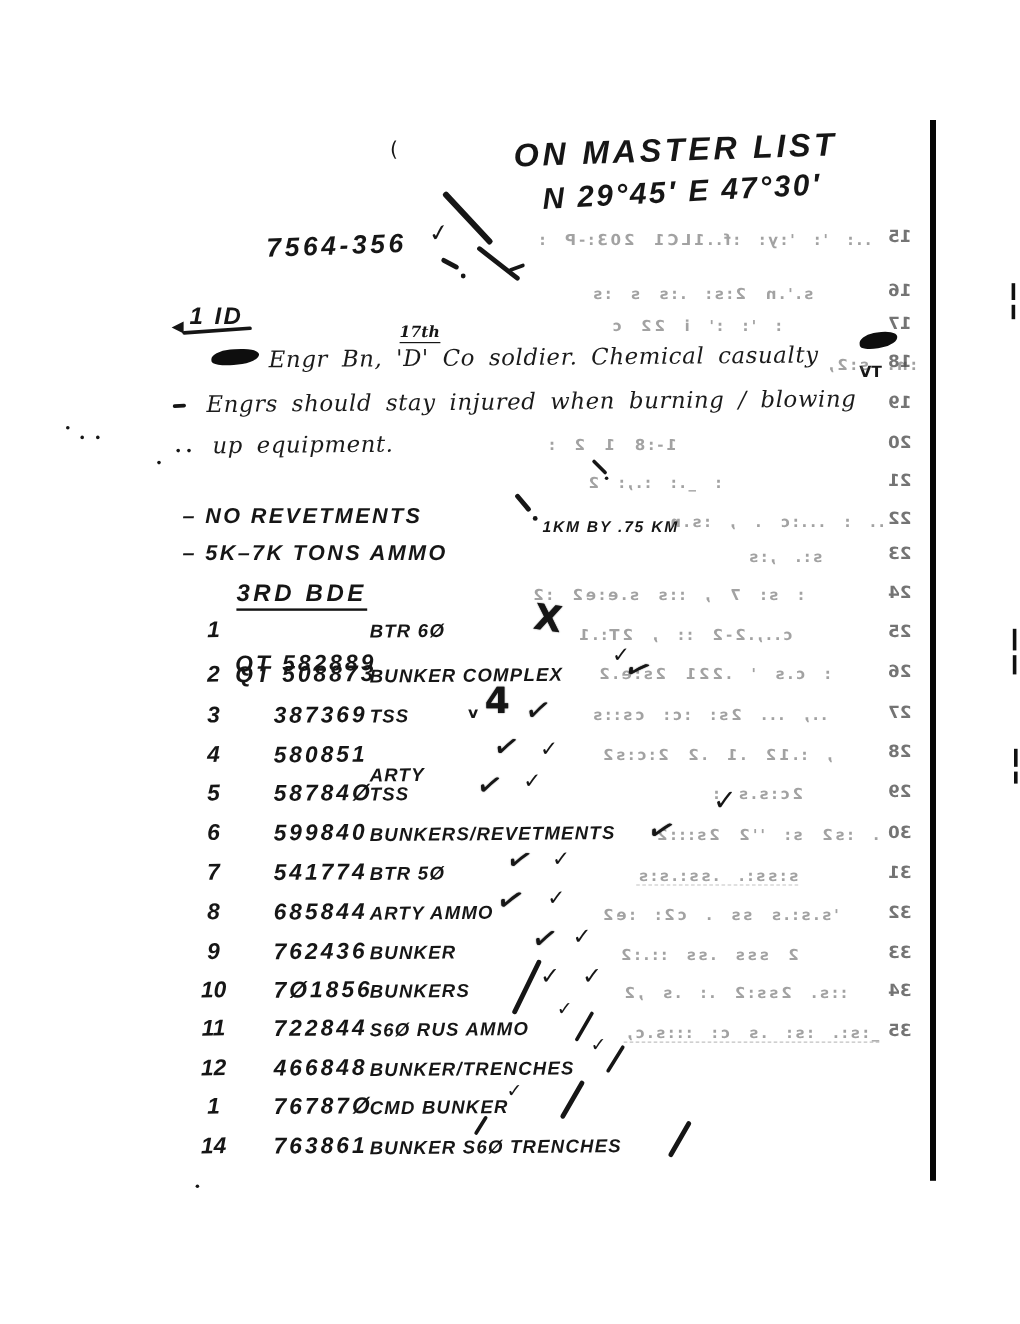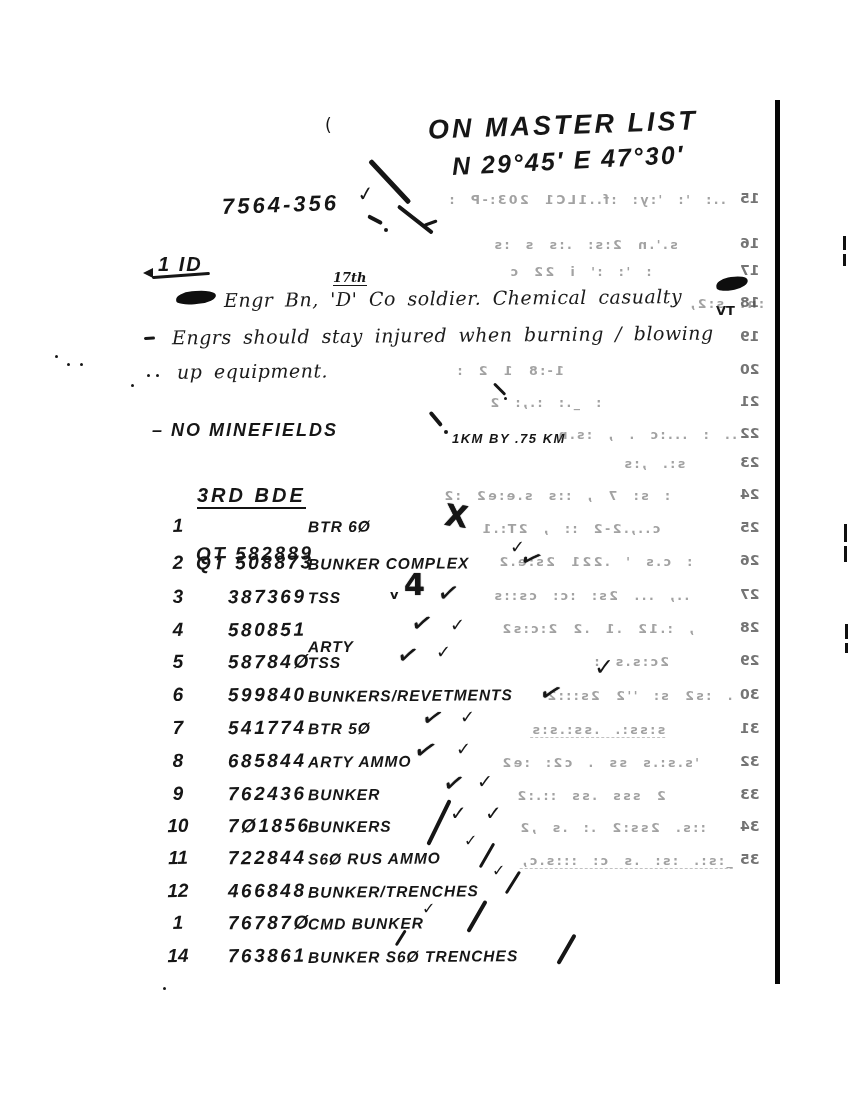--- a/index.html
+++ b/index.html
@@ -47,22 +47,23 @@
   <span class="cur" style="left:224px;top:287px;">Engr Bn, 'D' Co soldier. Chemical casualty</span>
 
   <span class="sup" style="left:333px;top:270px;">17th</span>
 
   <span class="cur" style="left:172px;top:324px;">Engrs should stay injured when burning / blowing</span>
 
   <span class="cur" style="left:177px;top:360px;">up equipment.</span>
 
   <span class="mark" style="left:716px;top:304px;font-size:13px;">VT</span>
 
-  <span class="hand" style="left:152px;top:421px;font-size:18px;letter-spacing:2px;">– NO MINEFIELDS</span>
-
+  <span class="hand" style="left:152px;top:421px;font-size:18px;letter-spacing:2px;">– NO REVETMENTS</span>
+
+  <span class="hand" style="left:152px;top:452px;font-size:18px;letter-spacing:2px;">– 5K–7K TONS AMMO</span>
 
   <span class="hand" style="left:452px;top:432px;font-size:13px;letter-spacing:1.5px;">1KM BY .75 KM</span>
 
   <span class="hand bde" style="left:197px;top:484px;font-size:20px;letter-spacing:3px;">3RD BDE</span>
 
   <div class="rule" style="left:775px;top:100px;width:4.5px;height:884px;"></div>
 
 <span class="hand" style="left: 160px; top: 516px; width: 36px; text-align: center; font-size: 19px; transform: rotate(-1deg);">1</span>
     <span class="hand" style="left: 196px; top: 544px; font-size: 19px; letter-spacing: 2.5px; transform: rotate(-0.5deg);">QT 582889</span>
     <span class="hand" style="left: 308px; top: 518px; font-size: 15.5px; letter-spacing: 1px; transform: rotate(-0.5deg);">BTR 6Ø</span>

